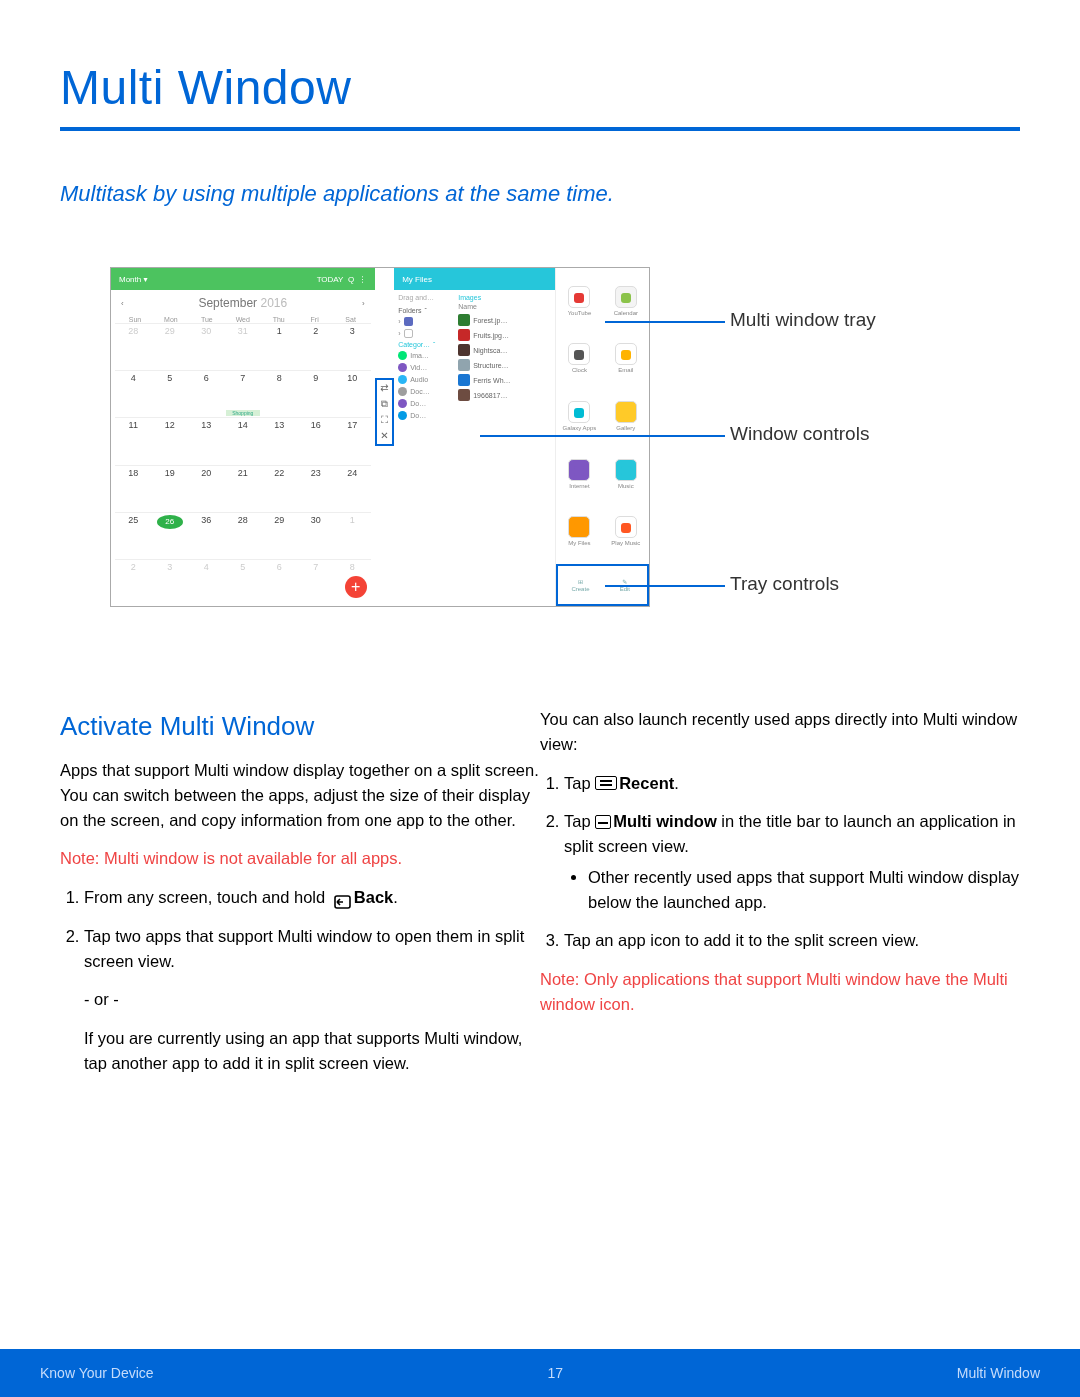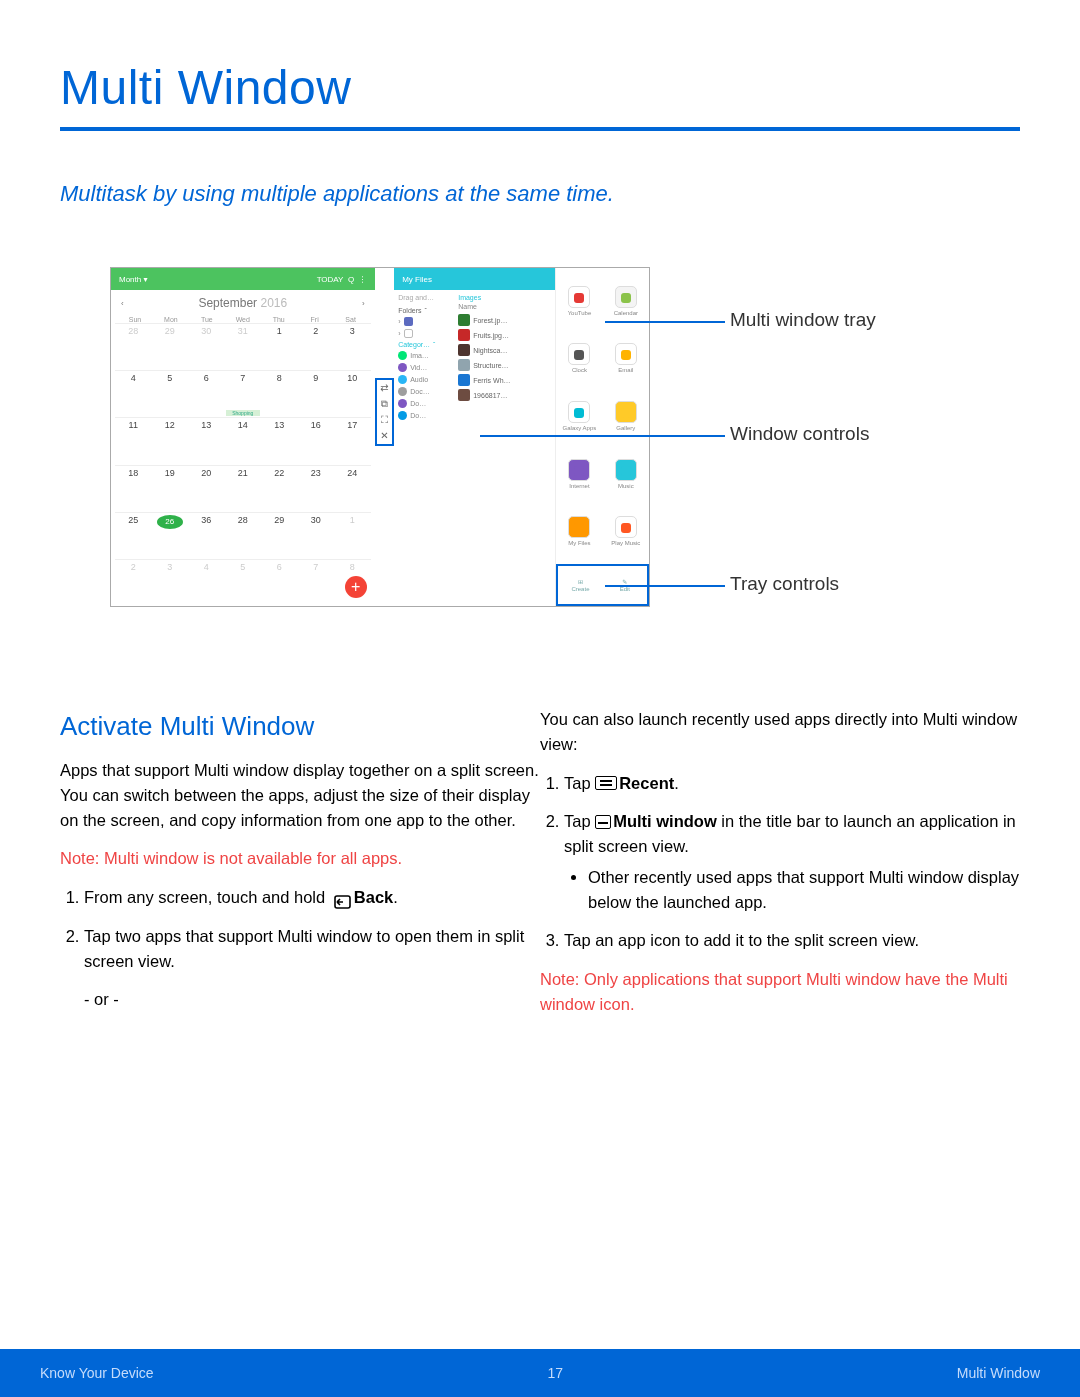--- a/index.html
+++ b/index.html
@@ -358,20 +358,21 @@
       <ol>
         <li>
           <span>From any screen, touch and hold </span><span class="inline-icon back"><svg viewBox="0 0 22 14">
                 <rect x="5" y="1" width="15" height="12" rx="2" fill="none" stroke="#000" stroke-width="1.6"></rect>
                 <path d="M13 7 H7 M7 7 L10 4 M7 7 L10 10" stroke="#000" stroke-width="1.6" fill="none"></path>
               </svg></span><b>Back</b><span>.</span>
         </li>
         <li>Tap two apps that support Multi window to open them in split screen view.</li>
       </ol>
       <p class="sub">- or -</p>
+      <p class="sub">If you are currently using an app that supports Multi window, tap another app to add it in split screen view.</p>
     </div>
     <div class="col">
       <p class="p">You can also launch recently used apps directly into Multi window view:</p>
       <ol>
         <li>
           <span>Tap </span><span class="inline-icon recent"></span><b>Recent</b><span>.</span>
         </li>
         <li>
           <span>Tap </span><span class="inline-icon mw"></span><b>Multi window</b><span> in the title bar to launch an application in split screen view.</span>
           <ul>

